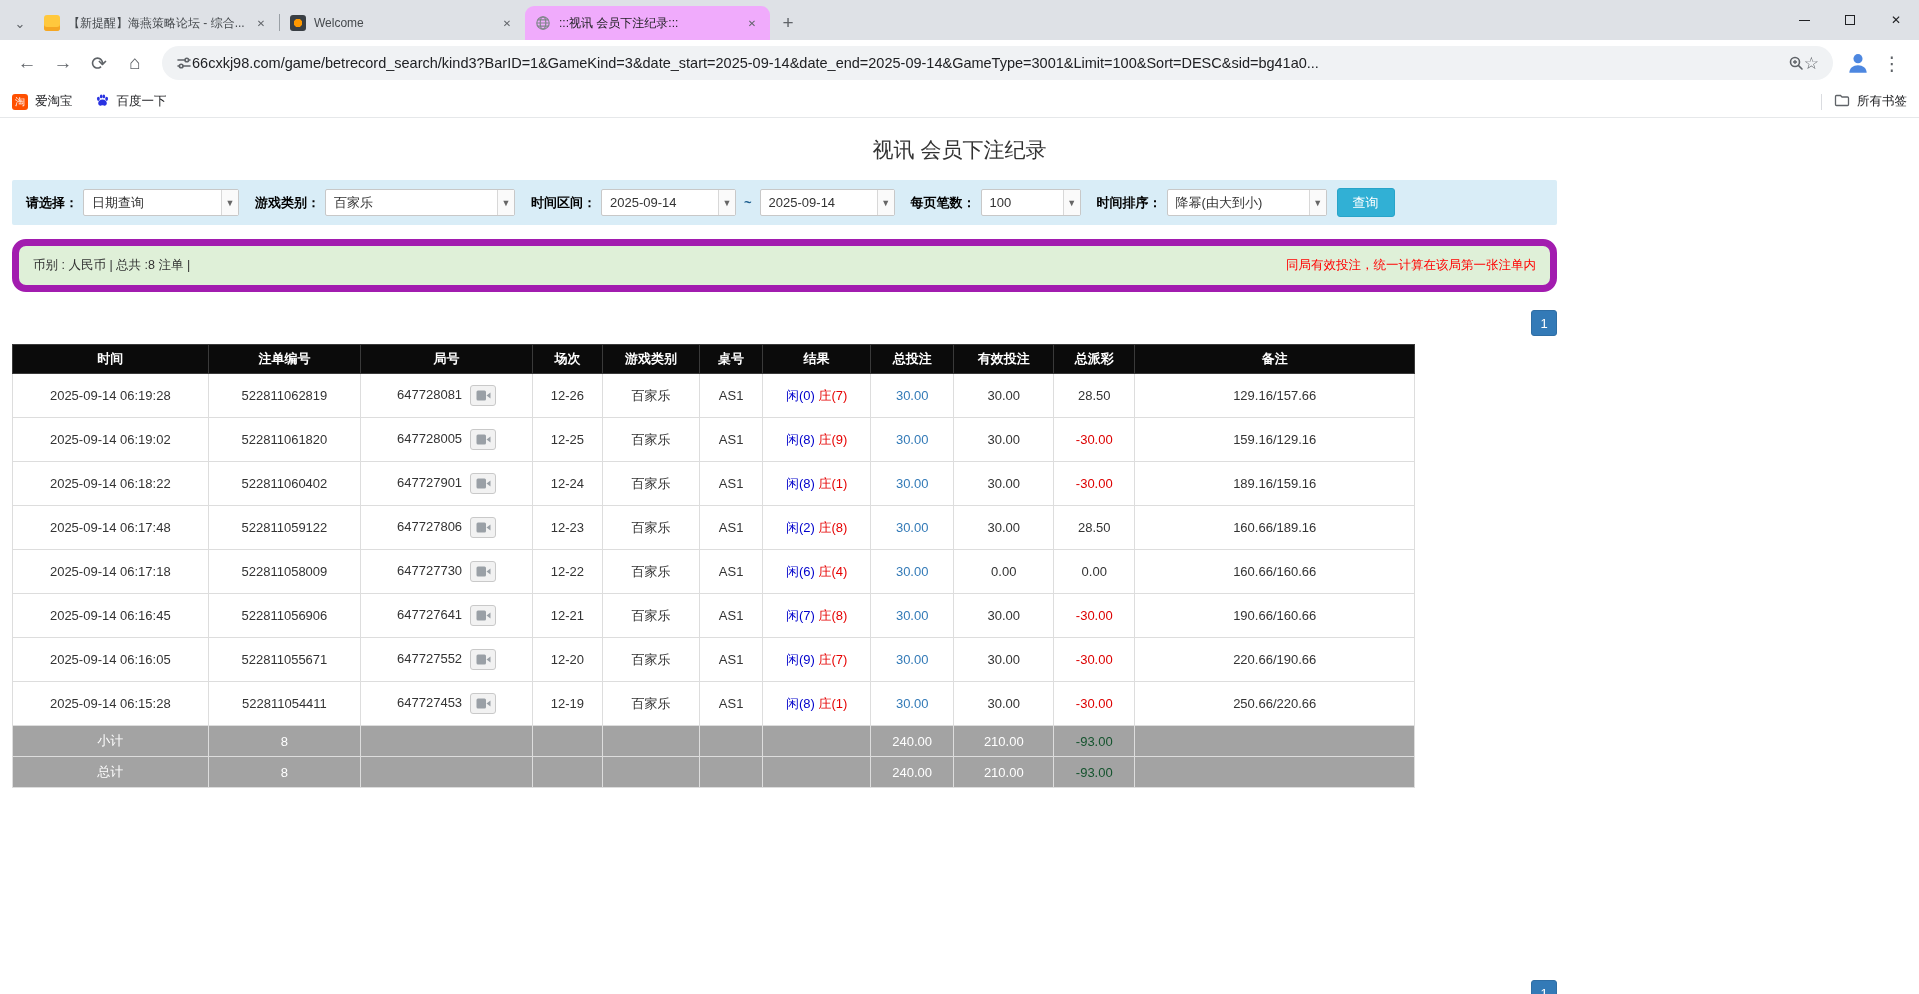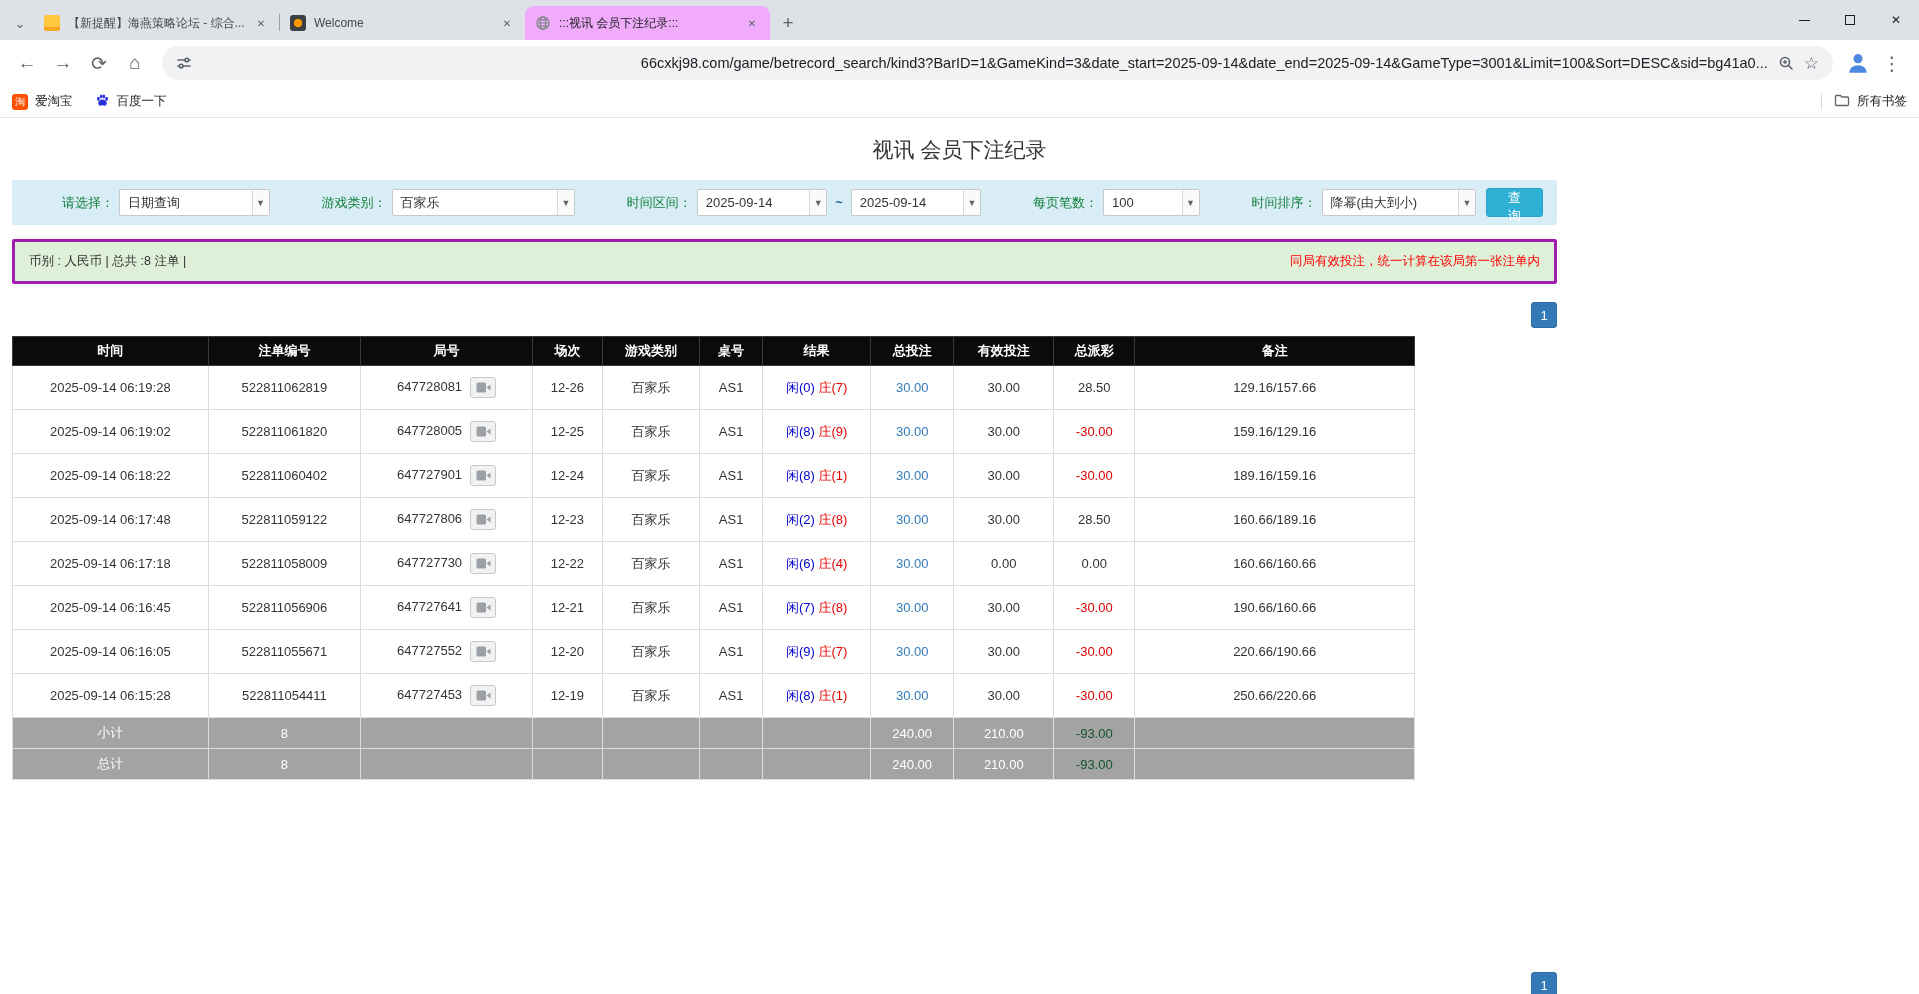--- a/index.html
+++ b/index.html
@@ -18,47 +18,47 @@
   .fav-yellow { border-radius:3px; background:#ffc83d; box-shadow:inset 0 -4px 0 #f5a623; }
   .fav-game { border-radius:3px; background:radial-gradient(circle at 50% 50%, #ff9800 0 4px, #3a3f44 4.5px); }
   .newtab { width:28px; height:28px; margin:0 4px 3px; display:flex; align-items:center; justify-content:center; font-size:19px; color:#5f6368; cursor:pointer; }
   .winctl { position:absolute; right:0; top:0; height:40px; display:flex; }
   .win-btn { width:46px; height:40px; display:flex; align-items:center; justify-content:center; color:#202124; font-size:12px; cursor:pointer; }
   .minline { width:11px; height:1px; background:#202124; display:block; }
   .maxbox { width:10px; height:10px; border:1px solid #202124; display:block; }
 
   .navbar { height:46px; background:#fff; display:flex; align-items:center; padding:0 10px; gap:2px; }
   .nav-btn { min-width:34px; height:34px; border-radius:50%; display:flex; align-items:center; justify-content:center; color:#5f6368; font-size:19px; cursor:pointer; }
-  .omnibox { flex:1; height:34px; margin:0 8px; background:#f0f2f4; border-radius:17px; display:flex; align-items:center; padding:0 14px; gap:10px; min-width:0; cursor:text;text-align:right; }
+  .omnibox { flex:1; height:34px; margin:0 8px; background:#f0f2f4; border-radius:17px; display:flex; align-items:center; padding:0 14px; min-width:0; cursor:text; }
   .url { flex:1; font-size:14.5px; color:#202124; white-space:nowrap; overflow:hidden; }
   .obx-ico { display:flex; align-items:center; }
   .star { font-size:17px; color:#5f6368; cursor:pointer; }
   .avatar { width:30px; height:30px; border-radius:50%; display:flex; align-items:center; justify-content:center; cursor:pointer; }
 
   .bookmarks { height:32px; display:flex; align-items:center; padding:0 12px; gap:22px; font-size:12.5px; color:#202124; background:#fff; border-bottom:1px solid #e6e8ea; }
   .bm { display:flex; align-items:center; gap:7px; cursor:pointer; }
   .taobao { width:16px; height:16px; border-radius:3px; background:#ff5000; color:#fff; font-size:10px; display:flex; align-items:center; justify-content:center; }
   .bm-right { margin-left:auto; display:flex; align-items:center; gap:12px; }
   .vsep { width:1px; height:16px; background:#dadce0; }
 
   
   .page { padding:14px 12px 0 12px; }
   .page-title { font-size:21px; color:#333; font-weight:400; margin:4px 0 16px;text-align:center; }
   .content { width:1545px; }
 
   .filterbar { background:#d9edf7; height:45px; display:flex; align-items:center; padding:0 14px; font-size:13px; border-radius:2px; }
-  .flabel { color:#15803d; font-weight:normal; margin-right:5px; white-space:nowrap;margin-left:36px; }
+  .flabel { color:#000000; font-weight:bold; margin-right:5px; white-space:nowrap; }
   .fselect { background:#fff; border:1px solid #c8c8c8; border-radius:2px; height:27px; display:flex; align-items:center; font-size:13px; color:#333; margin-right:16px; cursor:pointer; }
   .fval { padding:0 8px; flex:1; white-space:nowrap; }
   .farrow { width:17px; align-self:stretch; display:flex; align-items:center; justify-content:center; border-left:1px solid #d8d8d8; color:#666; font-size:9px; background:#fafafa; }
   .w140{width:156px} .w190{width:190px} .w135{width:135px; margin-right:8px;} .w100{width:100px} .w160{width:160px; margin-right:10px;}
   .tilde { color:#1c5e8f; font-weight:bold; margin-right:8px; }
   .searchbtn { background:#31b0d5; color:#fff; border:1px solid #28a4c9; border-radius:3px; height:29px; padding:0 15px; font-size:13px; cursor:pointer; }
 
-  .infobar { margin-top:14px; background:#dff0d8; border:3px solid #a21caf; border-radius:2px; padding:11px 14px; display:flex; justify-content:space-between; align-items:center; font-size:12.5px; color:#333; }
+  .infobar { margin-top:14px; background:#dff0d8; border:7px solid #a21caf; border-radius:14px; padding:11px 14px; display:flex; justify-content:space-between; align-items:center; font-size:12.5px; color:#333; }
   .info-right { color:#ff0000; }
 
   .pager { width:1545px; text-align:right; margin:18px 0 8px; }
   .pager.bottom { margin-top:192px; }
   .page-btn { min-width:26px; height:26px; background:#337ab7; color:#fff; border:1px solid #2e6da4; border-radius:3px; font-size:13px; cursor:pointer; }
 
   .bet-table { width:1403px; border-collapse:collapse; font-size:13px; }
   .bet-table th { background:#0b0b0b; color:#fff; font-weight:bold; height:29px; border:1px solid #3a3a3a; }
   .bet-table td { border:1px solid #ddd; height:44px; text-align:center; color:#333; }
   .c1{width:218px}.c2{width:163px}.c3{width:188px}.c4{width:78px}.c5{width:110px}

